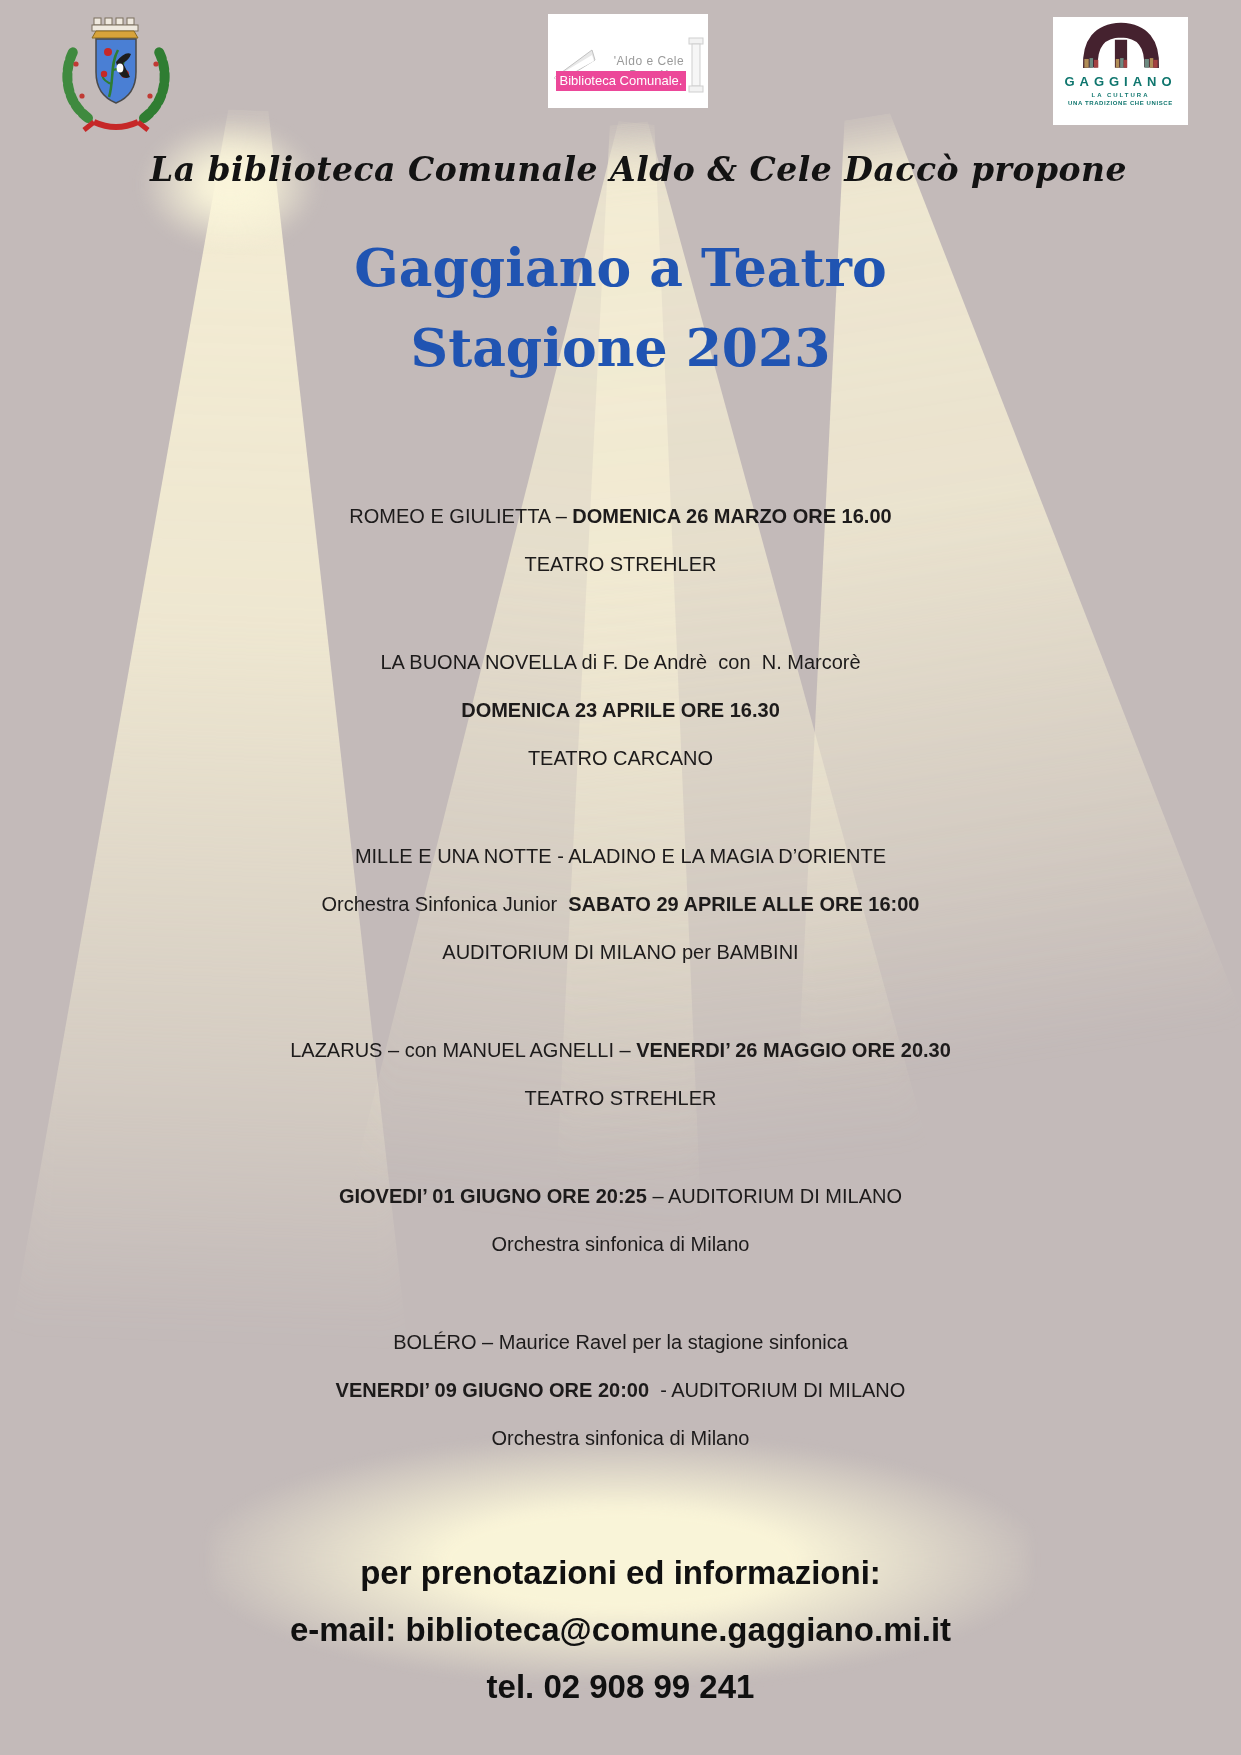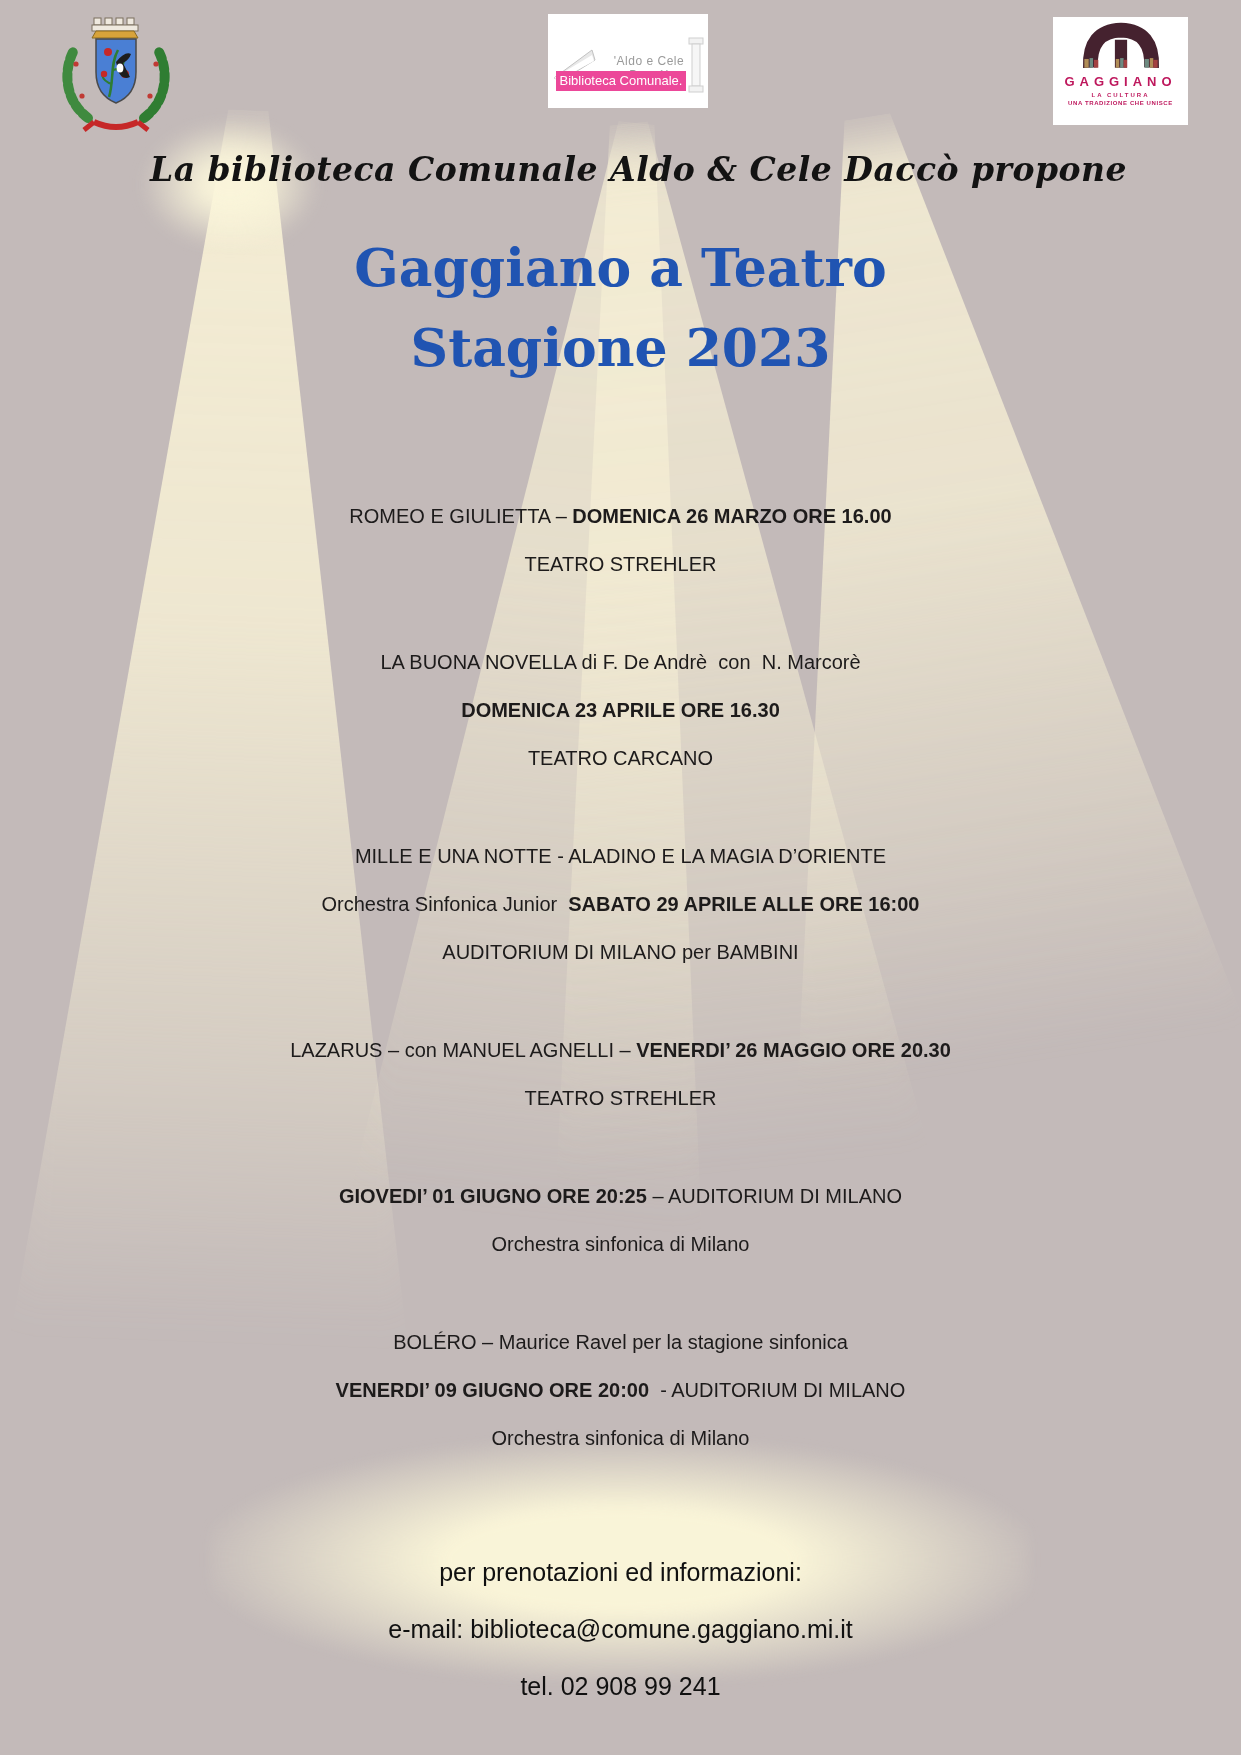--- a/index.html
+++ b/index.html
@@ -40,21 +40,21 @@
   
   .crest{position:absolute;left:52px;top:12px;width:128px;height:122px;z-index:2;}
   .lib-logo{position:absolute;left:548px;top:14px;width:160px;height:94px;background:#fff;z-index:2;}
   .lib-page{position:absolute;left:4px;top:30px;width:46px;height:40px;}
   .lib-top-label{position:absolute;left:46px;top:40px;width:110px;text-align:center;
     font-size:12px;color:#9a9a9a;letter-spacing:.5px;}
   .lib-banner{position:absolute;left:8px;top:57px;width:130px;height:20px;background:#ec4899;
     color:#fff;font-size:13px;line-height:20px;text-align:center;}
   .lib-column{position:absolute;right:3px;top:22px;width:18px;height:58px;}
   .cult-logo{position:absolute;left:1053px;top:17px;width:135px;height:108px;background:#fff;z-index:2;
-    display:flex;flex-direction:column;align-items:center;color:#be185d;}
+    display:flex;flex-direction:column;align-items:center;color:#0f766e;}
   .cult-word{font-size:13px;font-weight:bold;letter-spacing:5px;margin-top:1px;white-space:nowrap;}
   .cult-tag1{font-size:6px;font-weight:bold;letter-spacing:2px;margin-top:3px;white-space:nowrap;}
   .cult-tag2{font-size:6px;font-weight:bold;letter-spacing:.6px;margin-top:2px;white-space:nowrap;}
   
   .proposer{
     position:absolute;left:0;right:0;top:150px;z-index:2;text-align:center;
     font-family:"DejaVu Serif",serif;font-style:italic;font-weight:bold;
     font-size:33px;color:#131313;letter-spacing:.5px;padding-left:36px;
   }
   .title{
@@ -66,21 +66,21 @@
   .events{
     position:absolute;left:10px;right:10px;top:492px;z-index:2;text-align:center;
     font-size:20px;line-height:48px;
   }
   .event{margin-bottom:50px;}
   .line{white-space:pre-wrap;}
   .bold{font-weight:bold;}
   
   .footer{
     position:absolute;left:0;right:0;top:1544px;z-index:2;text-align:center;
-    font-weight:normal;font-size:25px;line-height:57px;color:#101010;
+    font-weight:bold;font-size:33px;line-height:57px;color:#101010;
   }
 </style>
 </head>
 <body>
 
 <div class="poster">
 
   <div class="fx beam beam1"></div>
   <div class="fx beam beam2"></div>
   <div class="fx beam beam3"></div>

